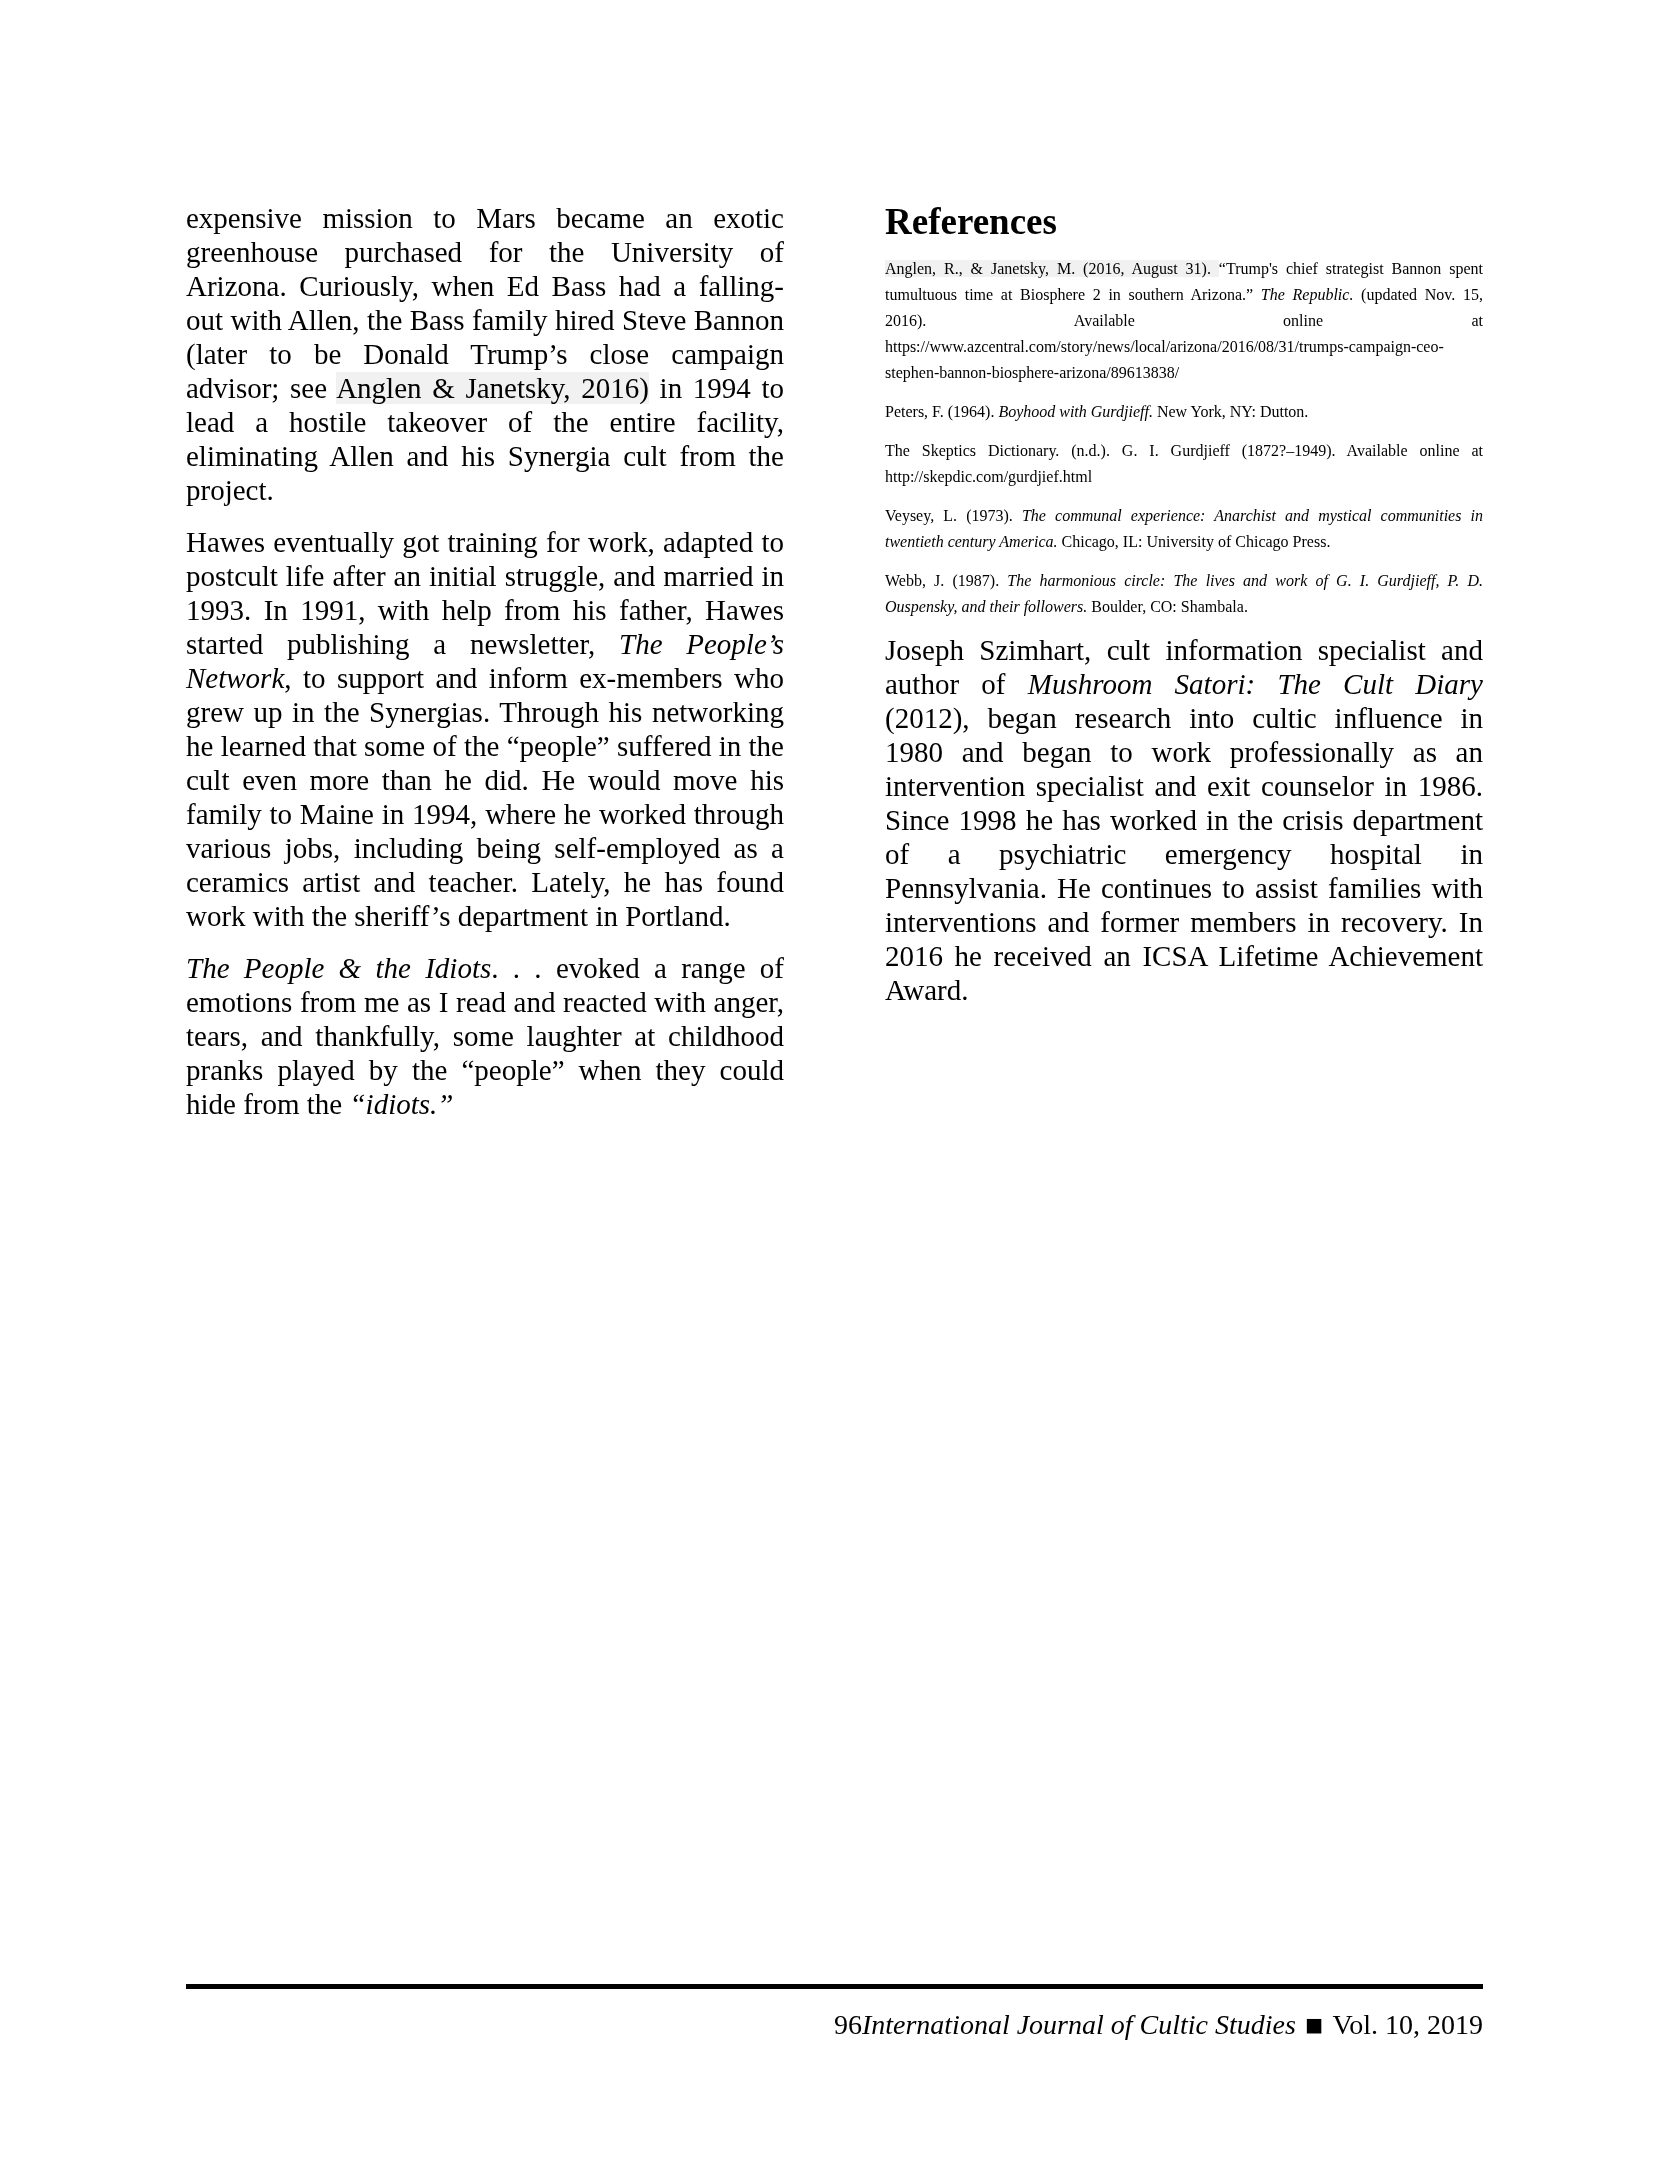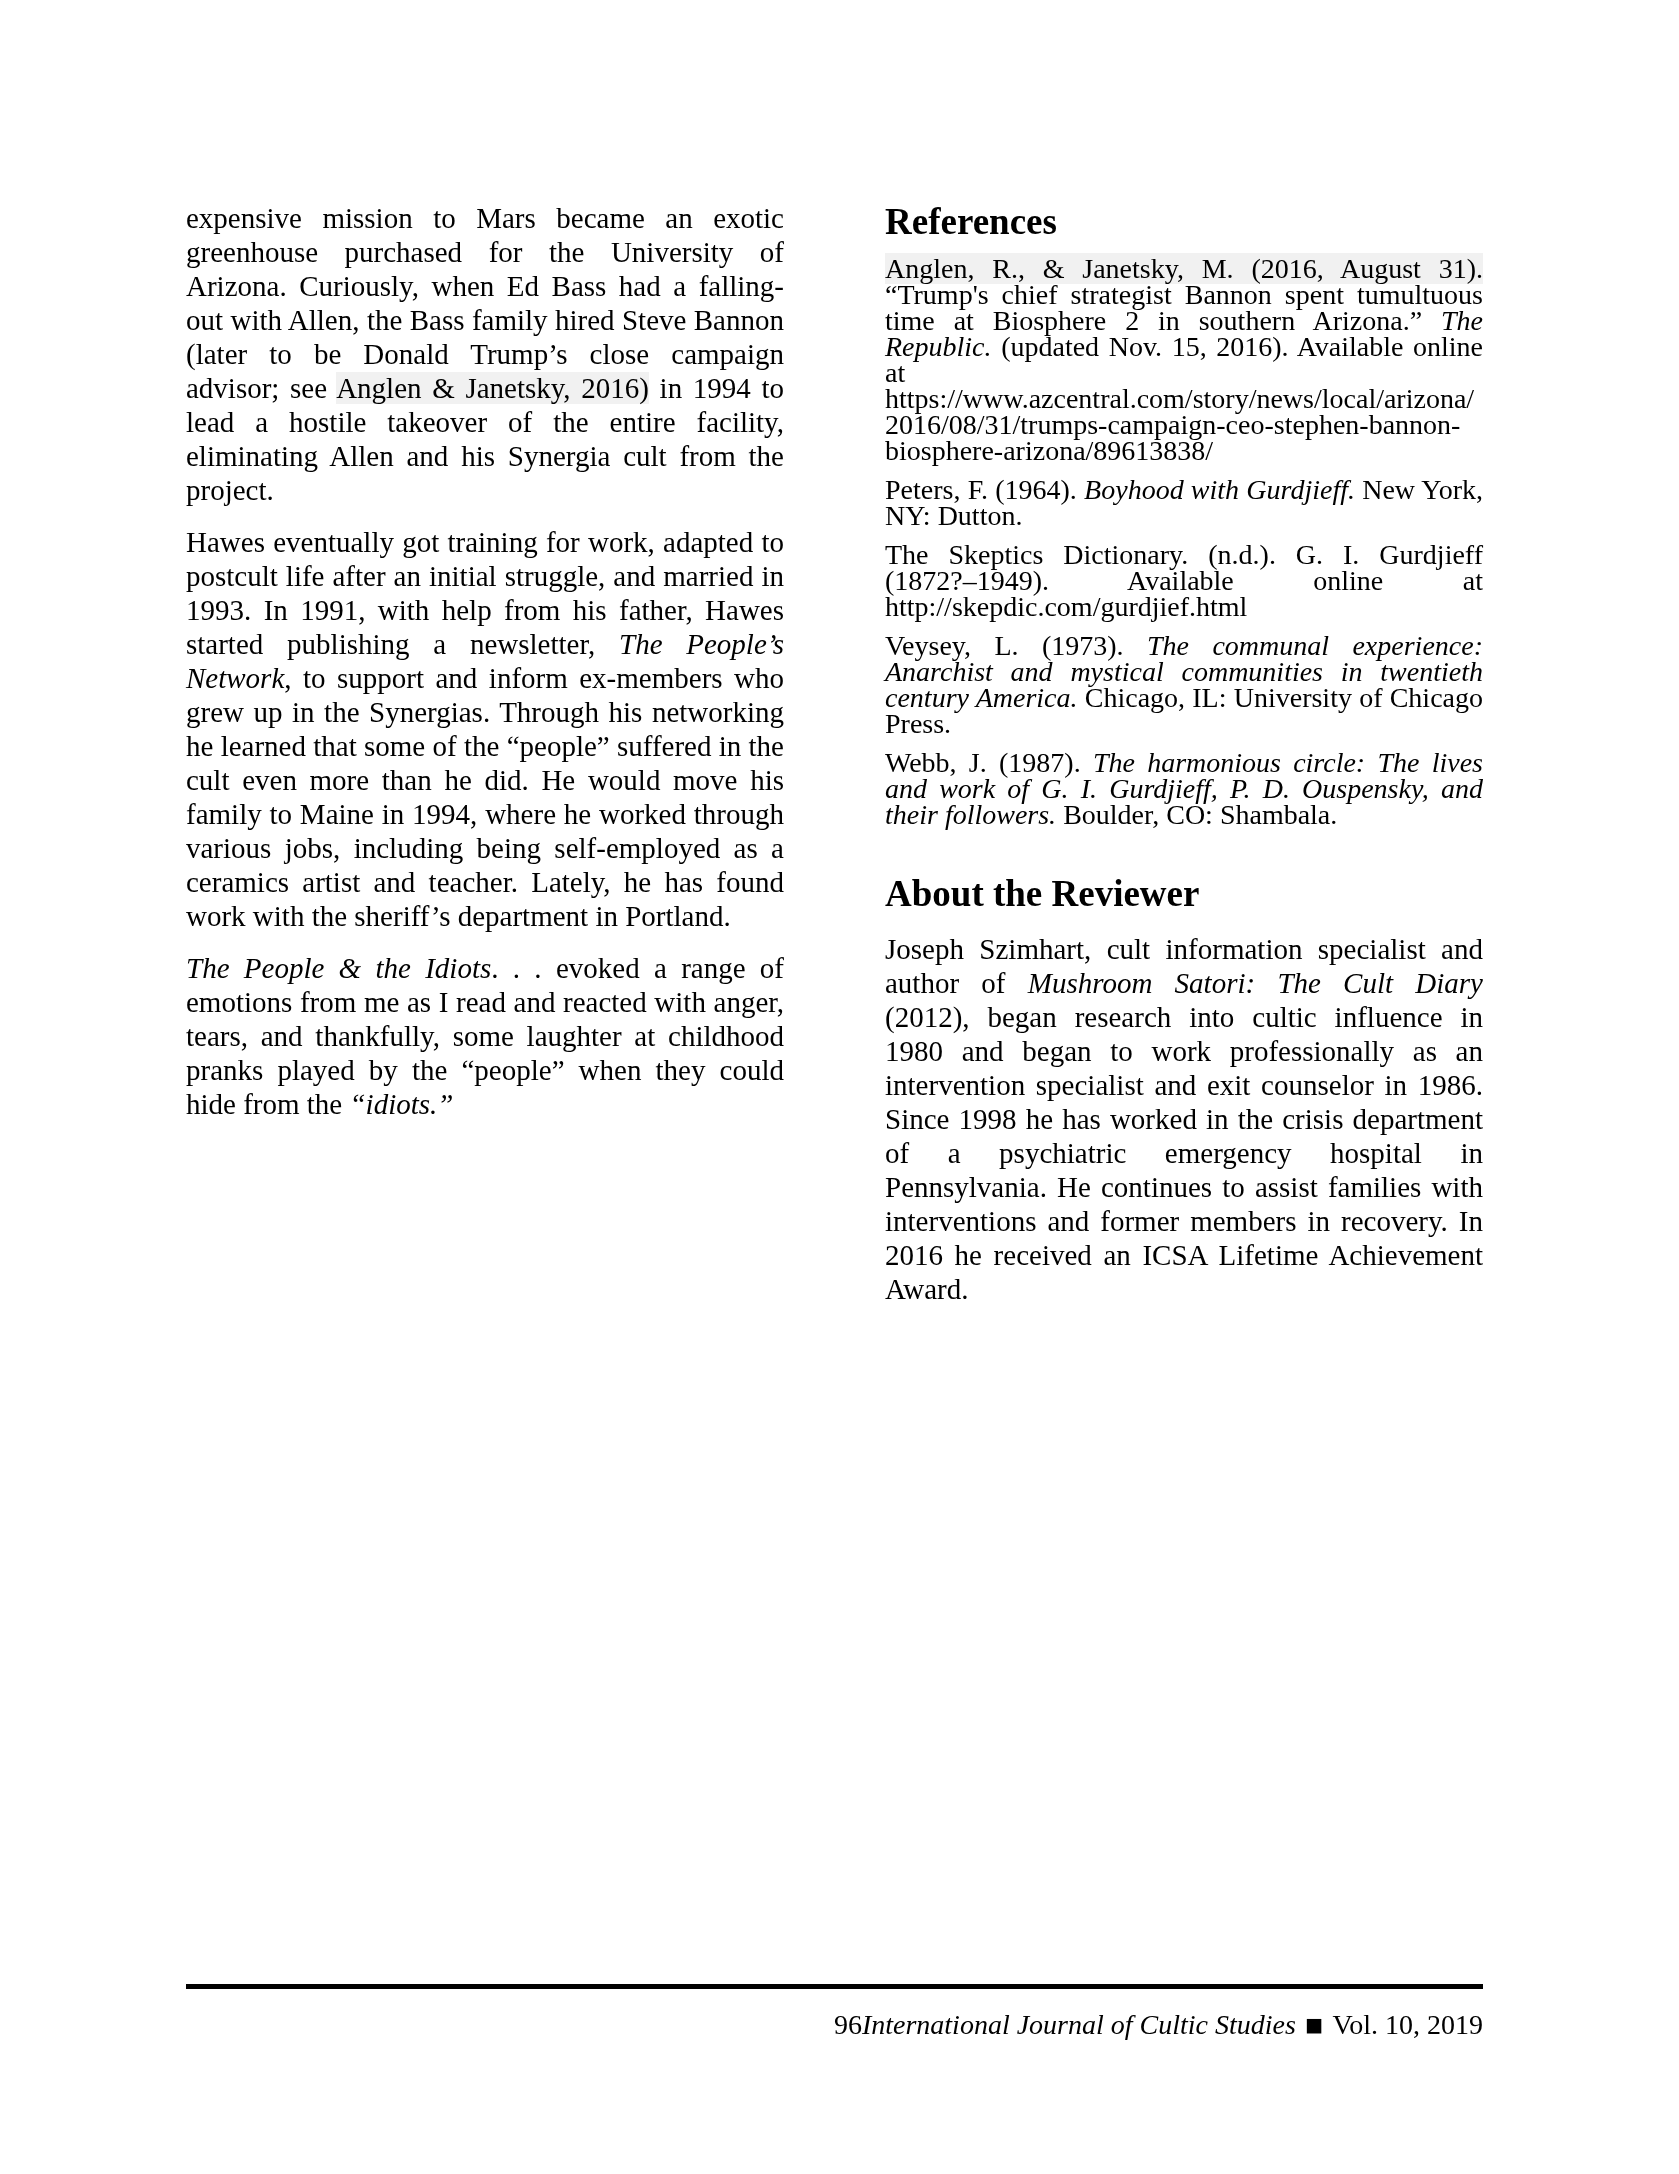--- a/index.html
+++ b/index.html
@@ -29,21 +29,21 @@
     margin: 0 0 18px 0;
   }
   .heading {
     font-size: 37px;
     line-height: 1.15;
     font-weight: bold;
     margin: 0 0 12.2px 0;
   }
   .heading-about { margin-top: 45px; margin-bottom: 17px; }
   .ref-p {
-    font-size: 28px;
+    font-size: 16px;
     line-height: 26px;
     text-align: justify;
     margin: 0 0 13px 0;
     overflow-wrap: break-word;
   }
   .run-i { font-style: italic; }
   .run-b { font-weight: normal; }
   .run-sh { background: #f1f1f1; }
   .footer-rule {
     position: absolute;
@@ -84,21 +84,20 @@
       <p class="body-p"><span>Hawes eventually got training for work, adapted to postcult life after an initial struggle, and married in 1993. In 1991, with help from his father, Hawes started publishing a newsletter, </span><span class="run-i">The People’s Network</span><span>, to support and inform ex-members who grew up in the Synergias. Through his networking he learned that some of the “people” suffered in the cult even more than he did. He would move his family to Maine in 1994, where he worked through various jobs, including being self-employed as a ceramics artist and teacher. Lately, he has found work with the sheriff’s department in Portland.</span></p>
       <p class="body-p"><span class="run-i">The People &amp; the Idiots</span><span>. . . evoked a range of emotions from me as I read and reacted with anger, tears, and thankfully, some laughter at childhood pranks played by the “people” when they could hide from the </span><span class="run-i">“idiots.”</span></p>
     </div>
     <div class="col">
       <h2 class="heading">References</h2>
       <p class="ref-p"><span class="run-sh">Anglen, R., &amp; Janetsky, M. (2016, August 31). </span><span>“Trump's chief strategist Bannon spent tumultuous time at Biosphere 2 in southern Arizona.” </span><span class="run-i">The Republic.</span><span> (updated Nov. 15, 2016). Available online at https://www.azcentral.com/story/news/local/arizona/2016/08/31/trumps-campaign-ceo-stephen-bannon-biosphere-arizona/89613838/</span></p>
       <p class="ref-p"><span>Peters, F. (1964). </span><span class="run-i">Boyhood with Gurdjieff.</span><span> New York, NY: Dutton.</span></p>
       <p class="ref-p"><span>The Skeptics Dictionary. (n.d.). G. I. Gurdjieff (1872?–1949). Available online at http://skepdic.com/gurdjief.html</span></p>
       <p class="ref-p"><span>Veysey, L. (1973). </span><span class="run-i">The communal experience: Anarchist and mystical communities in twentieth century America.</span><span> Chicago, IL: University of Chicago Press.</span></p>
       <p class="ref-p"><span>Webb, J. (1987). </span><span class="run-i">The harmonious circle: The lives and work of G. I. Gurdjieff, P. D. Ouspensky, and their followers.</span><span> Boulder, CO: Shambala.</span></p>
-      <h2 class="heading heading-about">About the Reviewer</h2>
       <p class="body-p"><span class="run-b">Joseph Szimhart,</span><span> cult information specialist and author of </span><span class="run-i">Mushroom Satori: The Cult Diary</span><span> (2012), began research into cultic influence in 1980 and began to work professionally as an intervention specialist and exit counselor in 1986. Since 1998 he has worked in the crisis department of a psychiatric emergency hospital in Pennsylvania. He continues to assist families with interventions and former members in recovery. In 2016 he received an ICSA Lifetime Achievement Award.</span></p>
     </div>
   </div>
 
   <div class="footer-rule"></div>
   <div class="footer">
     <span>96</span>
     <span class="footer-right">
       <span class="journal-title">International Journal of Cultic Studies</span><span class="square">■</span><span>Vol. 10, 2019</span>
     </span>

